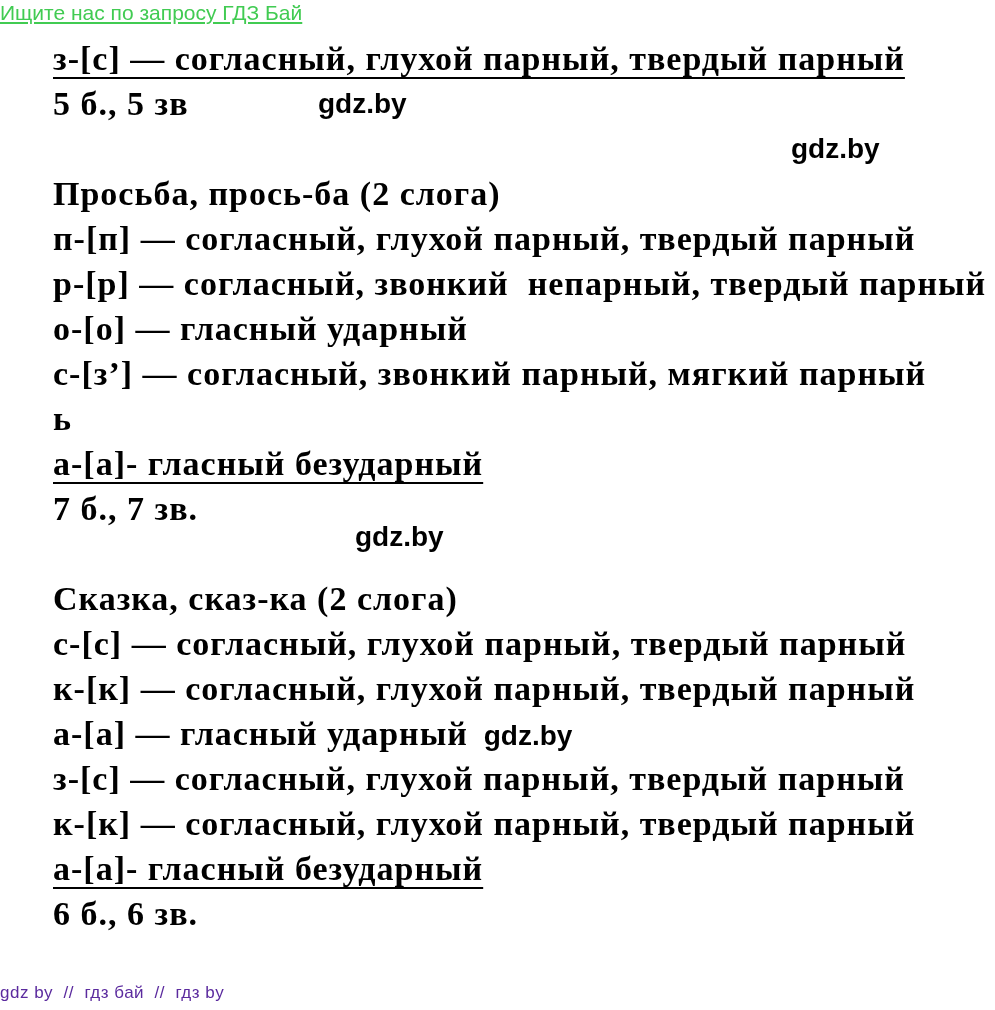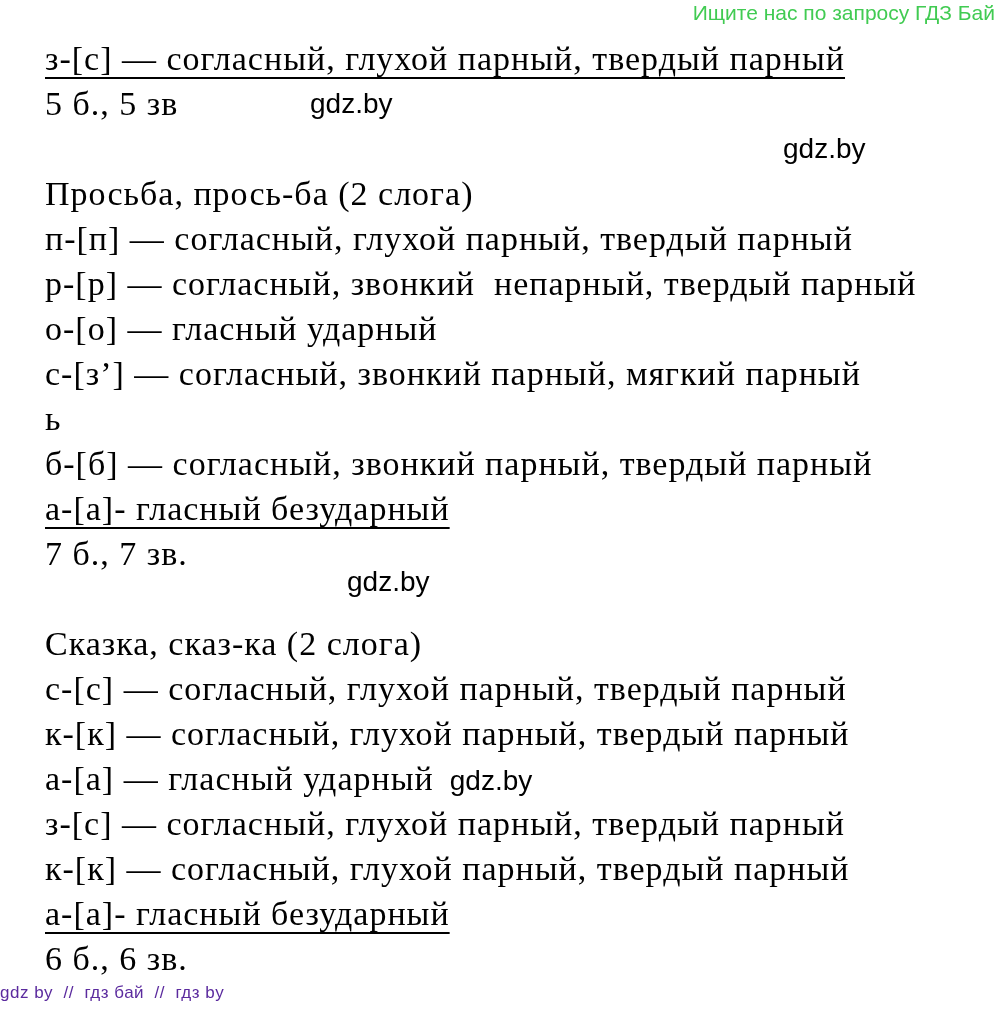--- a/index.html
+++ b/index.html
@@ -12,32 +12,34 @@
     background: #ffffff;
     position: relative;
     overflow: hidden;
     font-family: "Liberation Serif", serif;
   }
   .hdr {
     position: absolute;
     top: 1px;
     left: 0;
     width: 100%;
-    text-align: right;
+    text-align: left;
     font-family: "Liberation Sans", sans-serif;
     font-size: 21px;
     font-weight: 400;
     color: #41cb52;
     white-space: pre;
+    text-decoration: underline;
   }
   .content {
     position: absolute;
     top: 36px;
-    left: 45px;
+    left: 53px;
     right: 8px;
+    font-weight: bold;
   }
   .line {
     height: 45px;
     line-height: 45px;
     font-size: 34px;
     color: #000000;
     letter-spacing: 1px;
     white-space: pre;
     position: relative;
   }
@@ -81,21 +83,20 @@
 <div class="content">
     <div class="line"><span class="t u">з-[с] — согласный, глухой парный, твердый парный</span></div>
     <div class="line"><span class="t">5 б., 5 зв</span><span class="wm wm-abs wm-a">gdz.by</span></div>
     <div class="line"><span class="t"></span><span class="wm wm-abs wm-b">gdz.by</span></div>
     <div class="line"><span class="t">Просьба, прось-ба (2 слога)</span></div>
     <div class="line"><span class="t">п-[п] — согласный, глухой парный, твердый парный</span></div>
     <div class="line"><span class="t">р-[р] — согласный, звонкий  непарный, твердый парный</span></div>
     <div class="line"><span class="t">о-[о] — гласный ударный</span></div>
     <div class="line"><span class="t">с-[з’] — согласный, звонкий парный, мягкий парный</span></div>
     <div class="line"><span class="t">ь</span></div>
-    <div class="line"><span class="t">б-[б] — согласный, звонкий парный, твердый парный</span></div>
     <div class="line"><span class="t u">а-[а]- гласный безударный</span></div>
     <div class="line"><span class="t">7 б., 7 зв.</span><span class="wm wm-abs wm-c">gdz.by</span></div>
     <div class="line"><span class="t"></span></div>
     <div class="line"><span class="t">Сказка, сказ-ка (2 слога)</span></div>
     <div class="line"><span class="t">с-[с] — согласный, глухой парный, твердый парный</span></div>
     <div class="line"><span class="t">к-[к] — согласный, глухой парный, твердый парный</span></div>
     <div class="line"><span class="t">а-[а] — гласный ударный</span><span class="wm wm-d">gdz.by</span></div>
     <div class="line"><span class="t">з-[с] — согласный, глухой парный, твердый парный</span></div>
     <div class="line"><span class="t">к-[к] — согласный, глухой парный, твердый парный</span></div>
     <div class="line"><span class="t u">а-[а]- гласный безударный</span></div>

